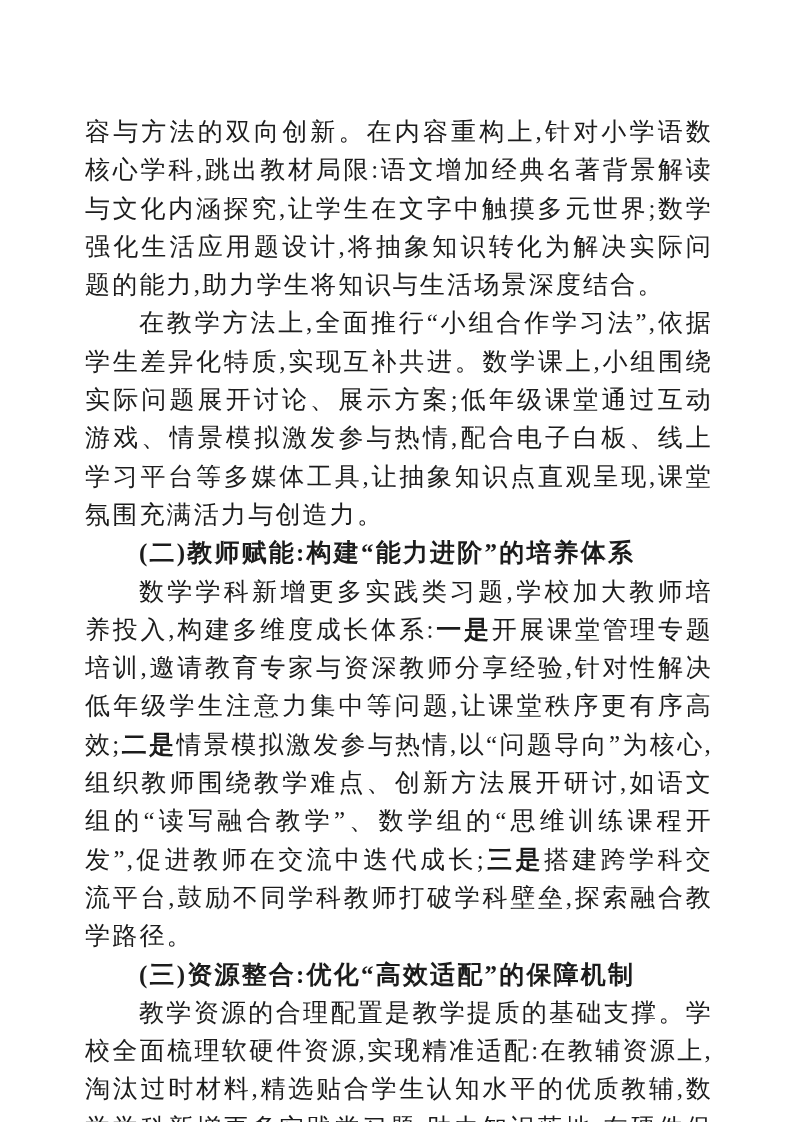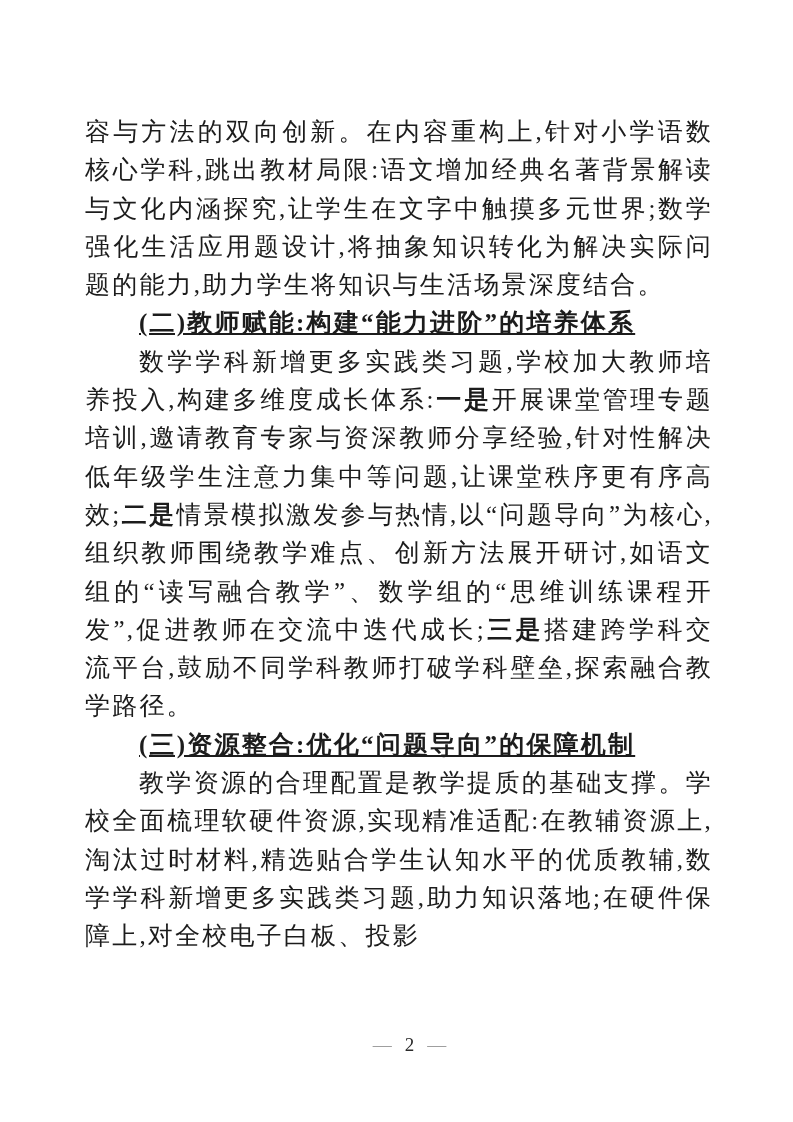--- a/index.html
+++ b/index.html
@@ -29,21 +29,20 @@
     line-height: 38.3px;
     letter-spacing: 2.2px;
     text-align: justify;
     text-justify: inter-ideograph;
   }
   .para.indent {
     text-indent: 54px;
   }
   .para.heading {
     font-weight: bold;
-    text-decoration: underline;
   }
   .bold {
     font-weight: bold;
   }
   .footer {
     position: absolute;
     left: 0;
     top: 1032px;
     width: 100%;
     text-align: center;
@@ -55,21 +54,22 @@
     color: #9b9b9b;
     margin: 0 13px;
   }
 </style>
 </head>
 <body>
 
 <div class="page">
   <div class="doc-body">
       <p class="para "><span>容与方法的双向创新。在内容重构上,针对小学语数核心学科,跳出教材局限:语文增加经典名著背景解读与文化内涵探究,让学生在文字中触摸多元世界;数学强化生活应用题设计,将抽象知识转化为解决实际问题的能力,助力学生将知识与生活场景深度结合。</span></p>
+      <p class="para  indent"><span>在教学方法上,全面推行“小组合作学习法”,依据学生差异化特质,实现互补共进。数学课上,小组围绕实际问题展开讨论、展示方案;低年级课堂通过互动游戏、情景模拟激发参与热情,配合电子白板、线上学习平台等多媒体工具,让抽象知识点直观呈现,课堂氛围充满活力与创造力。</span></p>
       <p class="para heading indent"><span class="bold">(二)教师赋能:构建“能力进阶”的培养体系</span></p>
       <p class="para  indent"><span>数学学科新增更多实践类习题,学校加大教师培养投入,构建多维度成长体系:</span><span class="bold">一是</span><span>开展课堂管理专题培训,邀请教育专家与资深教师分享经验,针对性解决低年级学生注意力集中等问题,让课堂秩序更有序高效;</span><span class="bold">二是</span><span>情景模拟激发参与热情,以“问题导向”为核心,组织教师围绕教学难点、创新方法展开研讨,如语文组的“读写融合教学”、数学组的“思维训练课程开发”,促进教师在交流中迭代成长;</span><span class="bold">三是</span><span>搭建跨学科交流平台,鼓励不同学科教师打破学科壁垒,探索融合教学路径。</span></p>
-      <p class="para heading indent"><span class="bold">(三)资源整合:优化“问题导向”的保障机制</span></p>
+      <p class="para heading indent"><span class="bold">(三)资源整合:优化“高效适配”的保障机制</span></p>
       <p class="para  indent"><span>教学资源的合理配置是教学提质的基础支撑。学校全面梳理软硬件资源,实现精准适配:在教辅资源上,淘汰过时材料,精选贴合学生认知水平的优质教辅,数学学科新增更多实践类习题,助力知识落地;在硬件保障上,对全校电子白板、投影</span></p>
     </div>
   <div class="footer">
     <span class="dash">—</span><span>2</span><span class="dash">—</span>
   </div>
 </div>
 
 </body></html>

